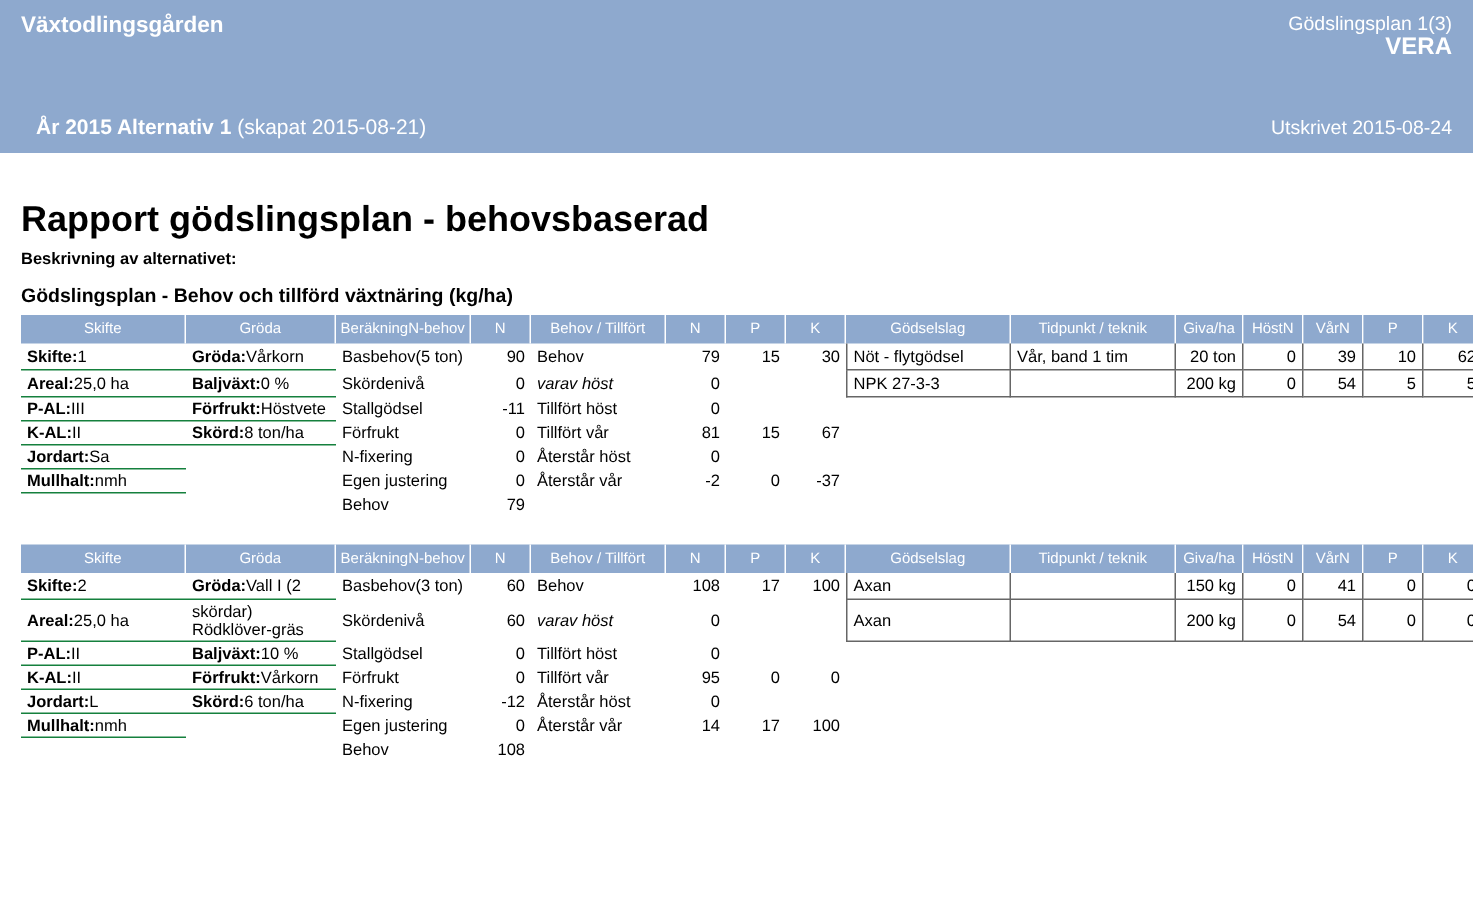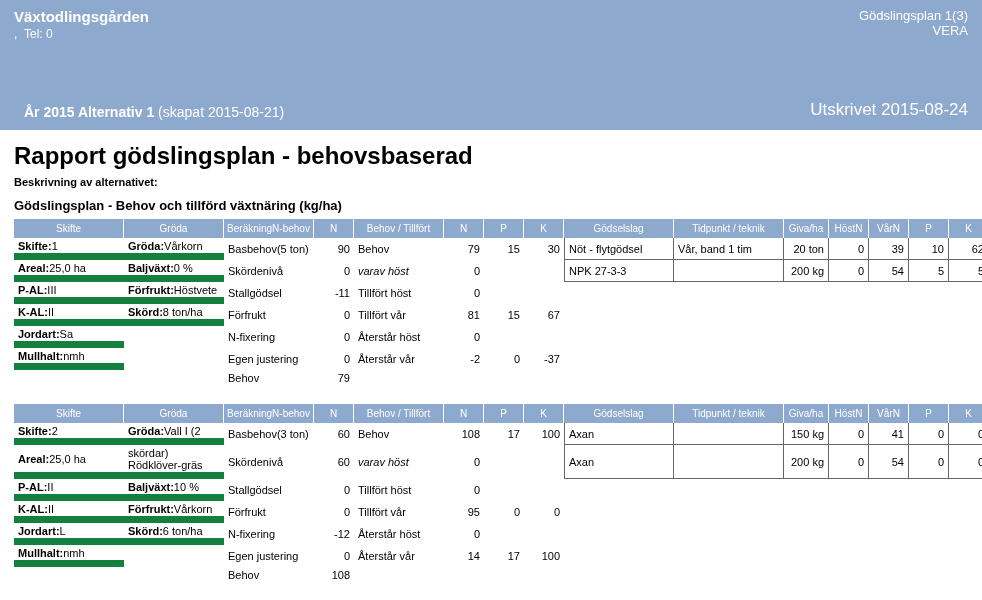--- a/index.html
+++ b/index.html
@@ -9,31 +9,31 @@
     font-size: 11px;
     color: #000;
     background: #fff;
     width: 982px;
   }
   .hdr {
     background: #8ea9ce;
     color: #fff;
     padding: 8px 14px 10px 14px;
     position: relative;
-    height: 130px;
+    height: 102px;
   }
   .hdr .farm { font-size: 15px; font-weight: bold; }
   .hdr .tel { font-size: 12px; margin-top: 2px; }
   .hdr .right-top { position: absolute; right: 14px; top: 8px; text-align: right; }
   .hdr .plan-title { font-size: 13px; }
-  .hdr .vera { font-size: 13px; }
+  .hdr .vera { font-size: 16px; font-weight: bold; }
   .hdr .row2 { position: absolute; left: 24px; bottom: 10px; font-size: 14px; }
   .hdr .row2 .bold { font-weight: bold; }
-  .hdr .printed { position: absolute; right: 14px; bottom: 10px; font-size: 17px; }
-  .content { padding: 8px 14px 4px 14px; }
+  .hdr .printed { position: absolute; right: 14px; bottom: 10px; font-size: 13px; }
+  .content { padding: 27px 14px 4px 14px; }
   h1.title { font-size: 24px; margin: 4px 0 2px 0; font-weight: bold; }
   .desc { font-size: 11px; font-weight: bold; margin: 6px 0 10px 0; }
   .section-title { font-size: 13px; font-weight: bold; margin: 6px 0 6px 0; }
 
   .block { margin-bottom: 18px; }
   .grid {
     display: grid;
     grid-template-columns: 110px 100px 90px 40px 90px 40px 40px 40px 110px 110px 45px 40px 40px 40px 40px;
     align-items: stretch;
   }
@@ -56,36 +56,35 @@
     min-height: 16px;
     display: flex;
     align-items: center;
   }
   .cell.num { justify-content: flex-end; text-align: right; }
   .cell.left { justify-content: flex-start; }
   .b { font-weight: normal; }
   .it { font-style: italic; }
 
   
-  .info-label { border-bottom: 7px solid #15803d; padding-bottom: 1px; }
+  .info-label { border-bottom: 1px solid #15803d; padding-bottom: 1px; }
   .info-label .lbl { font-weight: bold; }
   .info-label .val { font-weight: normal; }
 
   
   .fert-cell { border-bottom: 1px solid #666; border-right: 1px solid #666; padding: 2px 4px; font-size:11px; display:flex; align-items:center; min-height:18px;}
   .fert-cell.num { justify-content:flex-end; }
   .fert-cell.first-col { border-left: 1px solid #666; }
 
 </style>
 </head>
 <body>
 
 <div class="hdr">
   <div class="farm">Växtodlingsgården</div>
-  <div class="tel">,&nbsp;&nbsp;<span>Tel: 0</span></div>
   <div class="right-top">
     <div class="plan-title">Gödslingsplan 1(3)</div>
     <div class="vera">VERA</div>
   </div>
   <div class="row2">
     <span class="bold">År 2015 Alternativ 1</span><span> (skapat 2015-08-21)</span>
   </div>
   <div class="printed">Utskrivet 2015-08-24</div>
 </div>
 

